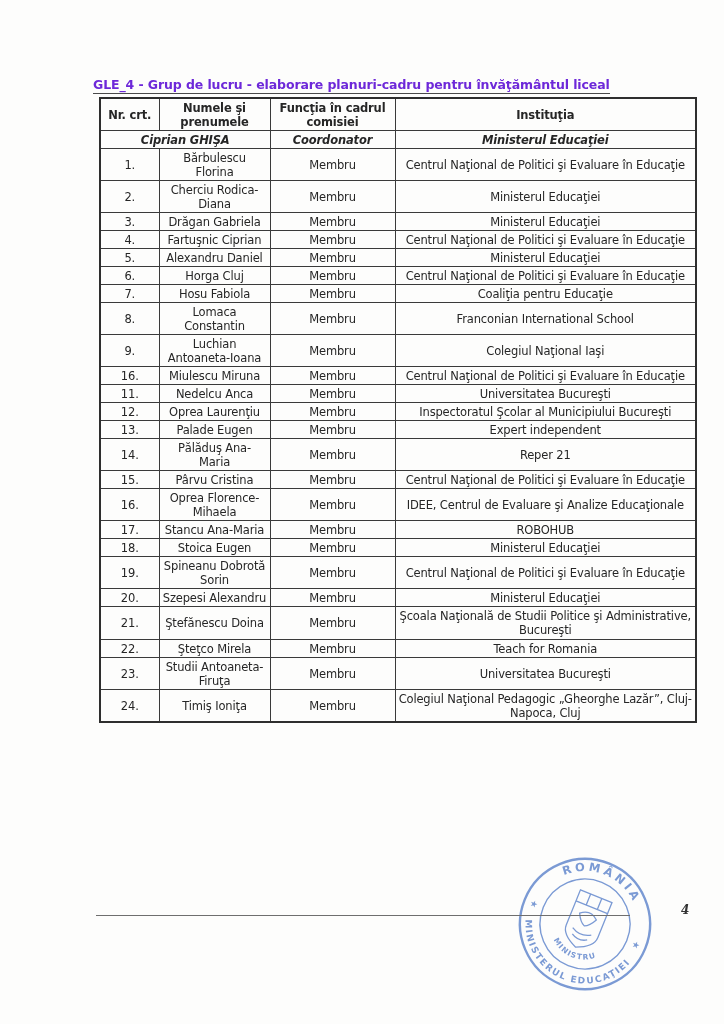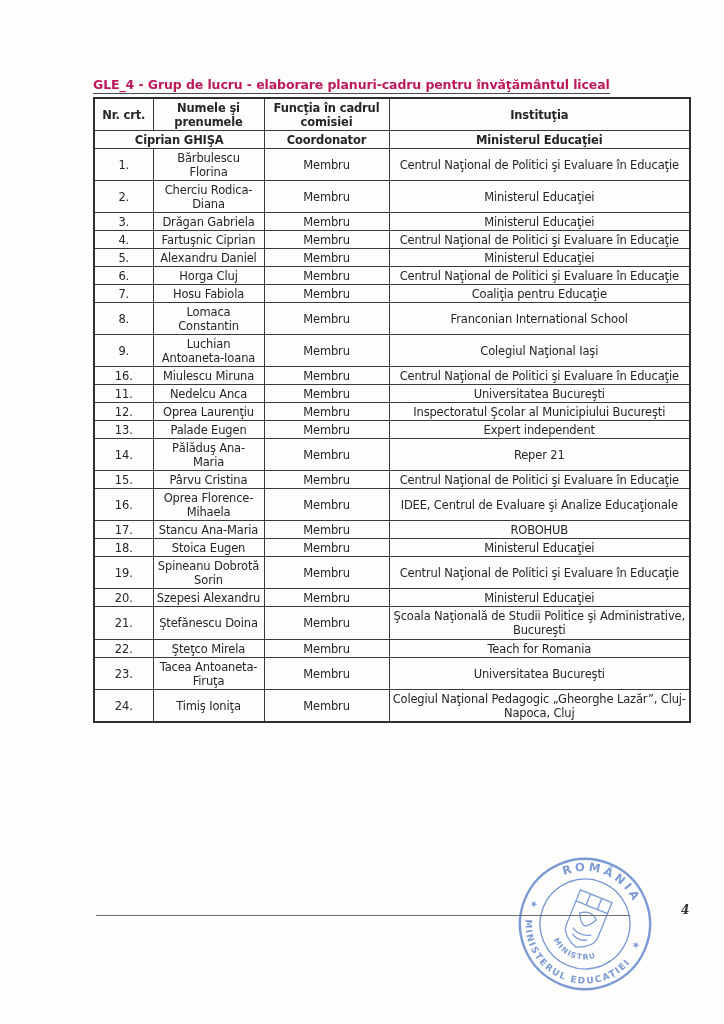--- a/index.html
+++ b/index.html
@@ -15,47 +15,47 @@
     background: #fdfdfc;
     overflow: hidden;
     color: #2b2b2b;
   }
   .doc-title {
     position: absolute;
     left: 93px;
     top: 77px;
     font-size: 12.5px;
     font-weight: bold;
-    color: #be185d;
+    color: #6d28d9;
     letter-spacing: -0.1px;
     white-space: nowrap;
   }
   .doc-title span { border-bottom: 1px solid #4a4a4a; padding-bottom: 1px; }
 
   table.roster {
     position: absolute;
-    left: 93px;
+    left: 99px;
     top: 97px;
     width: 596px;
     border-collapse: collapse;
     table-layout: fixed;
     font-size: 11.5px;
     line-height: 1.22;
     letter-spacing: -0.15px;
     color: #262626;
   }
   table.roster th, table.roster td {
     border: 1.5px solid #3a3a3a;
     text-align: center;
     vertical-align: middle;
     padding: 2px 3px 1px 3px;
   }
   table.roster { border: 2px solid #2e2e2e; }
   table.roster th { font-weight: bold; }
-  tr.coord-row td { font-weight: bold; }
+  tr.coord-row td { font-weight: bold; font-style: italic; }
 
   .signature-line {
     position: absolute;
     left: 96px;
     top: 915px;
     width: 534px;
     height: 1px;
     background: #6e6e6e;
     z-index: 3;
   }
@@ -240,21 +240,21 @@
       <td>Şcoala Naţională de Studii Politice şi Administrative, Bucureşti</td>
     </tr>
         <tr>
       <td>22.</td>
       <td>Şteţco Mirela</td>
       <td>Membru</td>
       <td>Teach for Romania</td>
     </tr>
         <tr>
       <td>23.</td>
-      <td>Tacea Antoaneta-Firuţa</td>
+      <td>Studii Antoaneta-Firuţa</td>
       <td>Membru</td>
       <td>Universitatea Bucureşti</td>
     </tr>
         <tr>
       <td>24.</td>
       <td>Timiş Ioniţa</td>
       <td>Membru</td>
       <td>Colegiul Naţional Pedagogic „Gheorghe Lazăr”, Cluj-Napoca, Cluj</td>
     </tr>
       </tbody>

